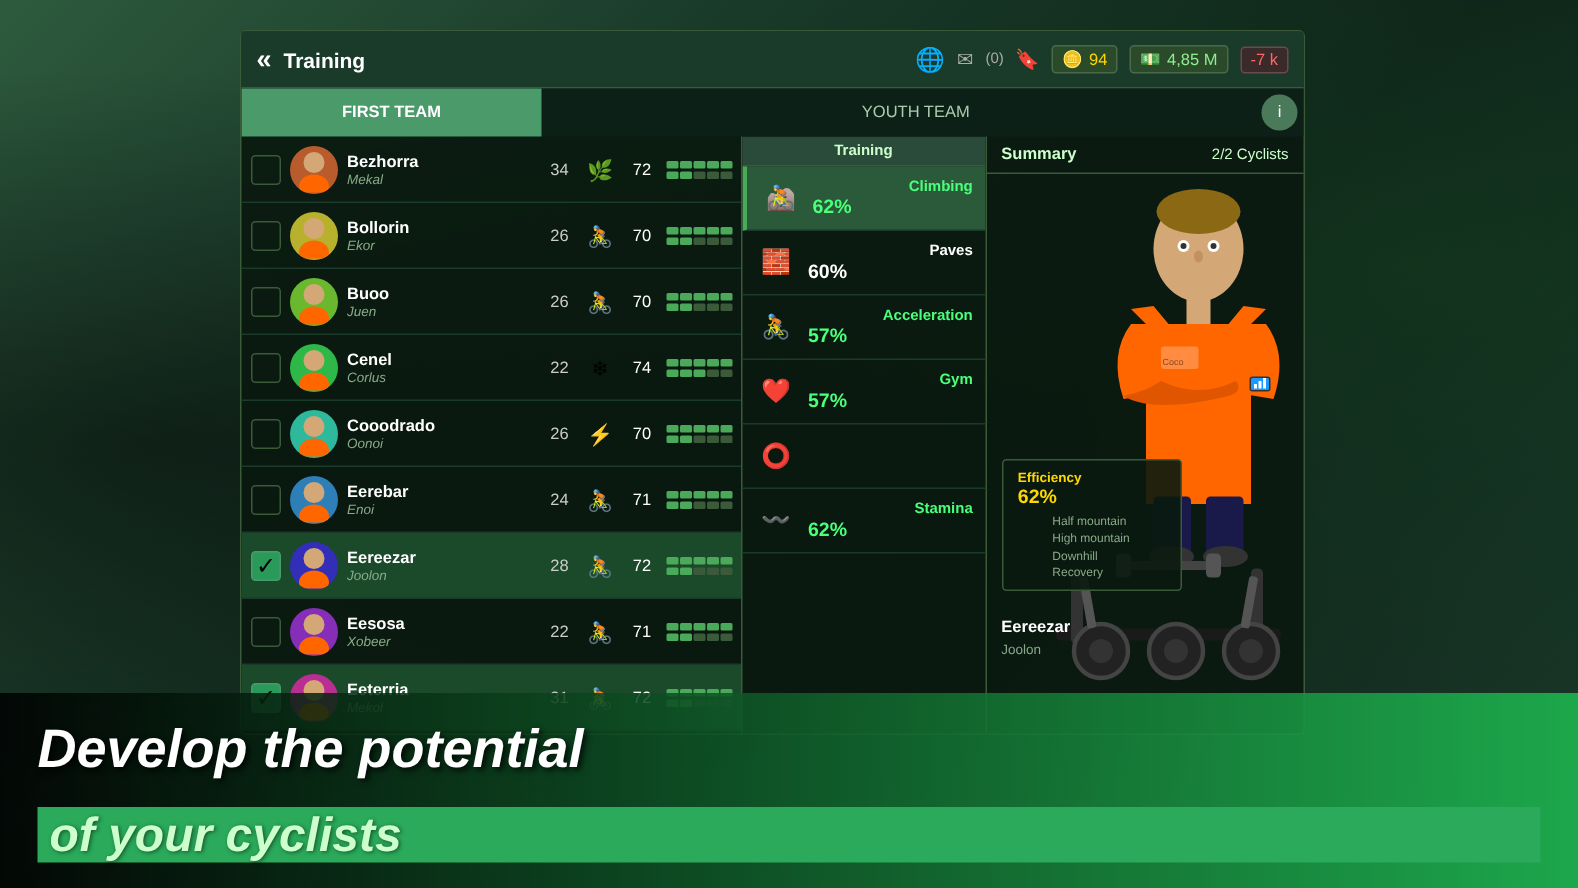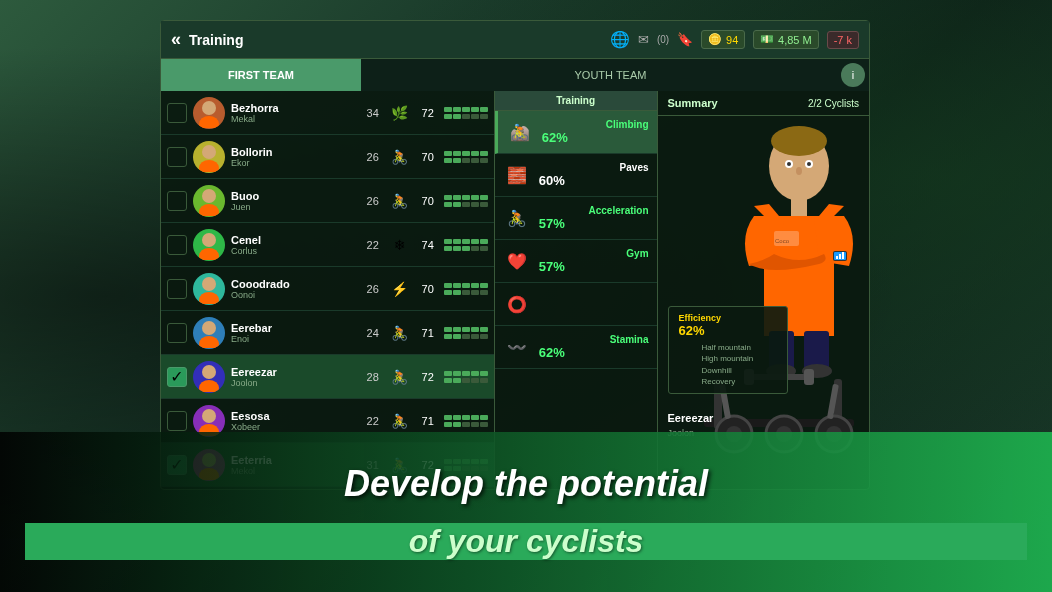--- a/index.html
+++ b/index.html
@@ -215,20 +215,21 @@
       color: #ffffff;
       font-size: 11px;
       font-weight: bold;
       white-space: nowrap;
       overflow: hidden;
     }
 
     .cyclist-subtitle {
       color: #88aa88;
       font-size: 9px;
+      font-style: italic;
     }
 
     .cyclist-age {
       color: #cccccc;
       font-size: 11px;
       width: 22px;
       text-align: center;
       flex-shrink: 0;
     }
 
@@ -409,27 +410,26 @@
       color: #88aa88;
       font-size: 9px;
     }
 
     
     .bottom-overlay {
       position: absolute;
       bottom: 0;
       left: 0;
       right: 0;
-      height: 160px;
+      height: 130px;
       background: linear-gradient(to right, rgba(0,0,0,0.85) 0%, rgba(30,180,80,0.9) 100%);
       display: flex;
       flex-direction: column;
       justify-content: center;
       padding: 10px 25px;
-      text-align: center;
     }
 
     .bottom-line1 {
       color: #ffffff;
       font-size: 36px;
       font-weight: 900;
       font-style: italic;
       line-height: 1.1;
       text-shadow: 2px 2px 4px rgba(0,0,0,0.8);
     }

